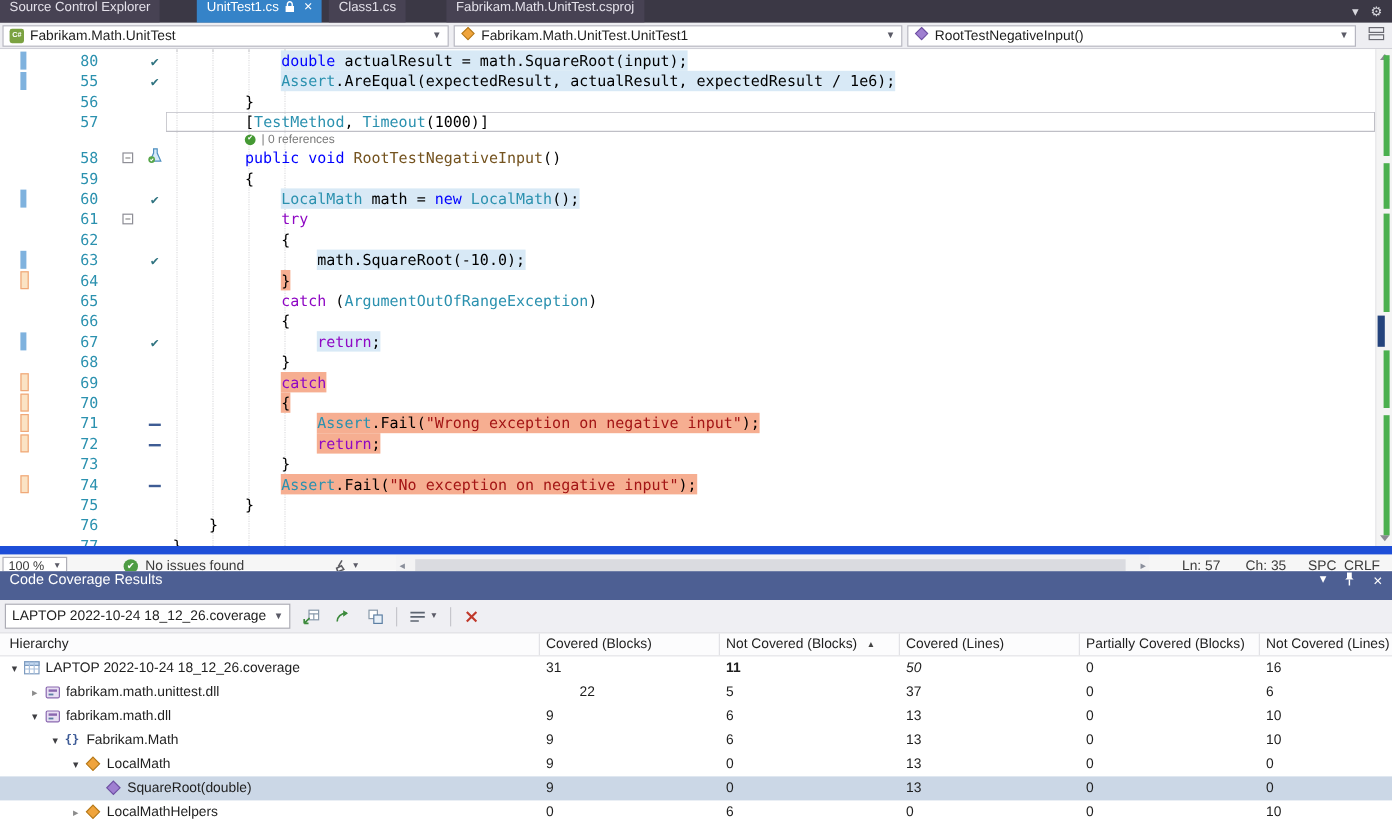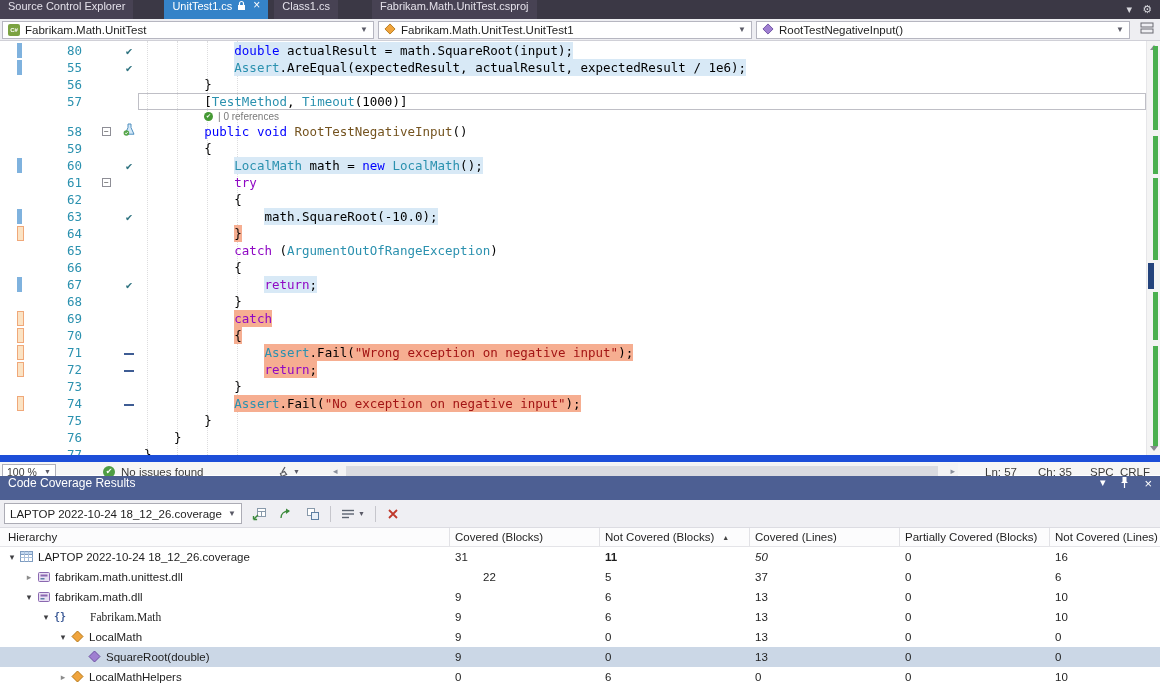--- a/index.html
+++ b/index.html
@@ -536,21 +536,21 @@
         <span class="rlabel" style="left: 55px;">fabrikam.math.dll</span>
         <span class="rval" style="left: 455px;">9</span>
         <span class="rval" style="left: 605px;">6</span>
         <span class="rval" style="left: 755px;">13</span>
         <span class="rval" style="left: 905px;">0</span>
         <span class="rval" style="left: 1055px;">10</span>
       </div>
       <div class="prow">
         <span class="expander open" style="left: 40px;">▾</span>
         <span class="ricon" style="left: 54px;"><span class="ns-ic">{}</span></span>
-        <span class="rlabel" style="left: 90px; font-family: Liberation Serif, serif;">Fabrikam.Math</span>
+        <span class="rlabel" style="left: 72px;">Fabrikam.Math</span>
         <span class="rval" style="left: 455px;">9</span>
         <span class="rval" style="left: 605px;">6</span>
         <span class="rval" style="left: 755px;">13</span>
         <span class="rval" style="left: 905px;">0</span>
         <span class="rval" style="left: 1055px;">10</span>
       </div>
       <div class="prow">
         <span class="expander open" style="left: 57px;">▾</span>
         <span class="ricon" style="left: 71px;"><svg width="13" height="13" viewBox="0 0 13 13">
             <polygon points="6.5,1 12,6.5 6.5,12 1,6.5" fill="#F0A43C" stroke="#B57817"></polygon>

